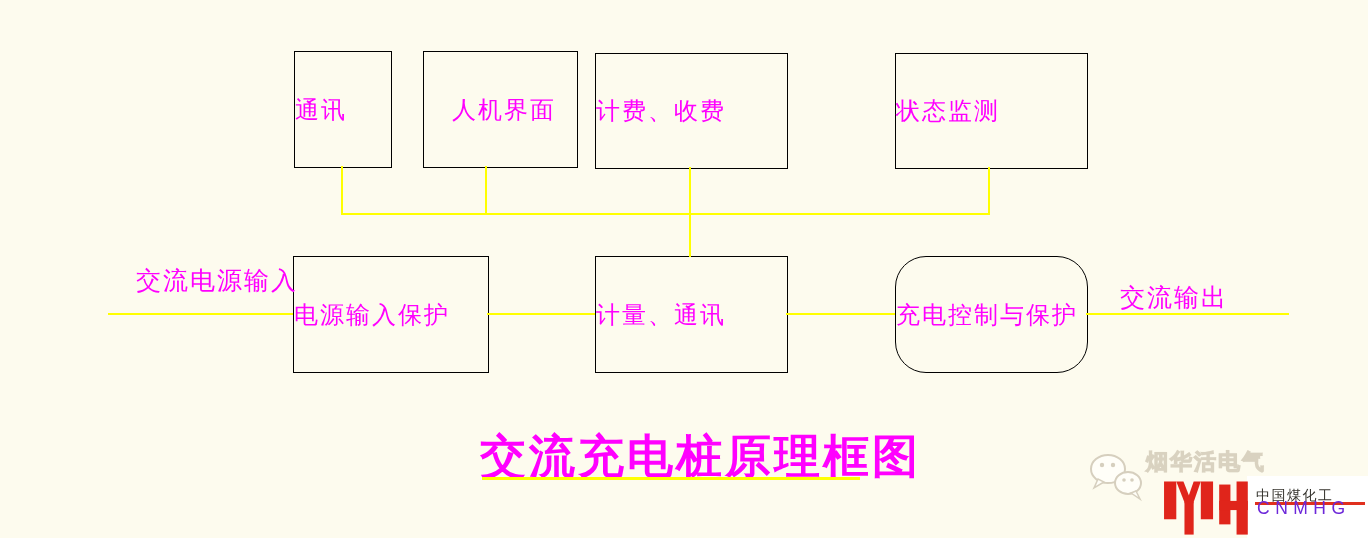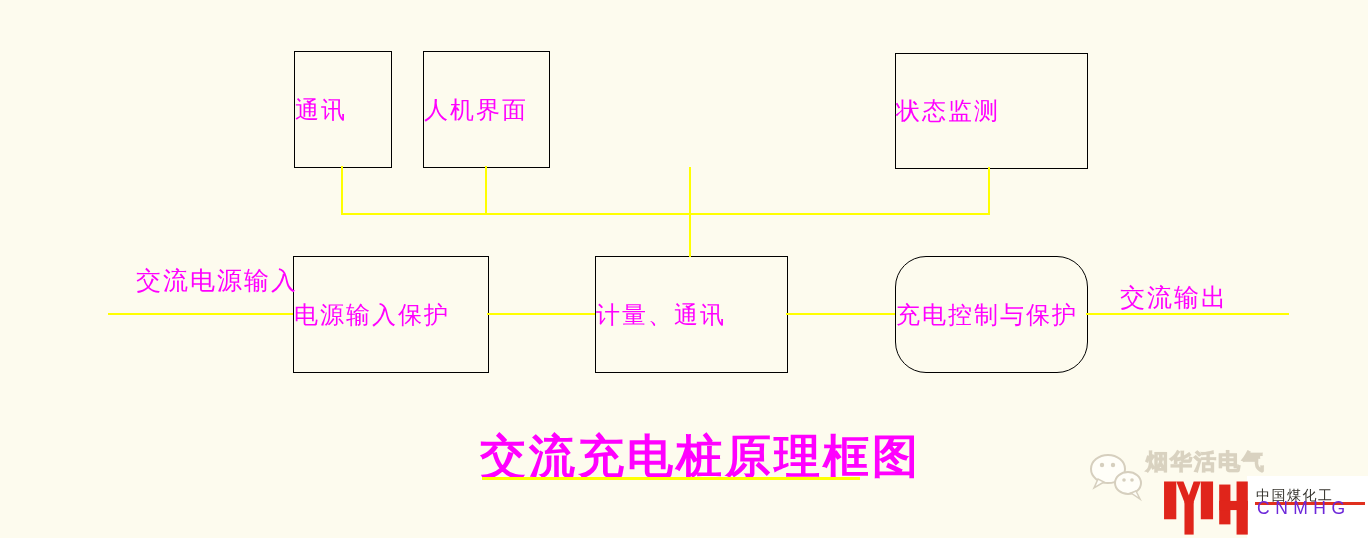--- a/index.html
+++ b/index.html
@@ -102,22 +102,25 @@
   }
 </style>
 </head>
 <body>
 
 <div class="canvas">
 
   <div class="dbox" style="left:294px;top:51px;width:96px;height:115px;">
     <span>通讯</span>
   </div>
-  <div class="dbox" style="left:423px;top:51px;width:125px;height:115px;">
+  <div class="dbox" style="left:423px;top:51px;width:125px;height:115px;padding-left:28px;">
     <span>人机界面</span>
+  </div>
+  <div class="dbox" style="left:595px;top:53px;width:191px;height:114px;">
+    <span>计费、收费</span>
   </div>
   <div class="dbox" style="left:895px;top:53px;width:191px;height:114px;">
     <span>状态监测</span>
   </div>
 
   <div class="dbox" style="left:293px;top:256px;width:194px;height:115px;">
     <span>电源输入保护</span>
   </div>
   <div class="dbox" style="left:595px;top:256px;width:191px;height:115px;">
     <span>计量、通讯</span>

